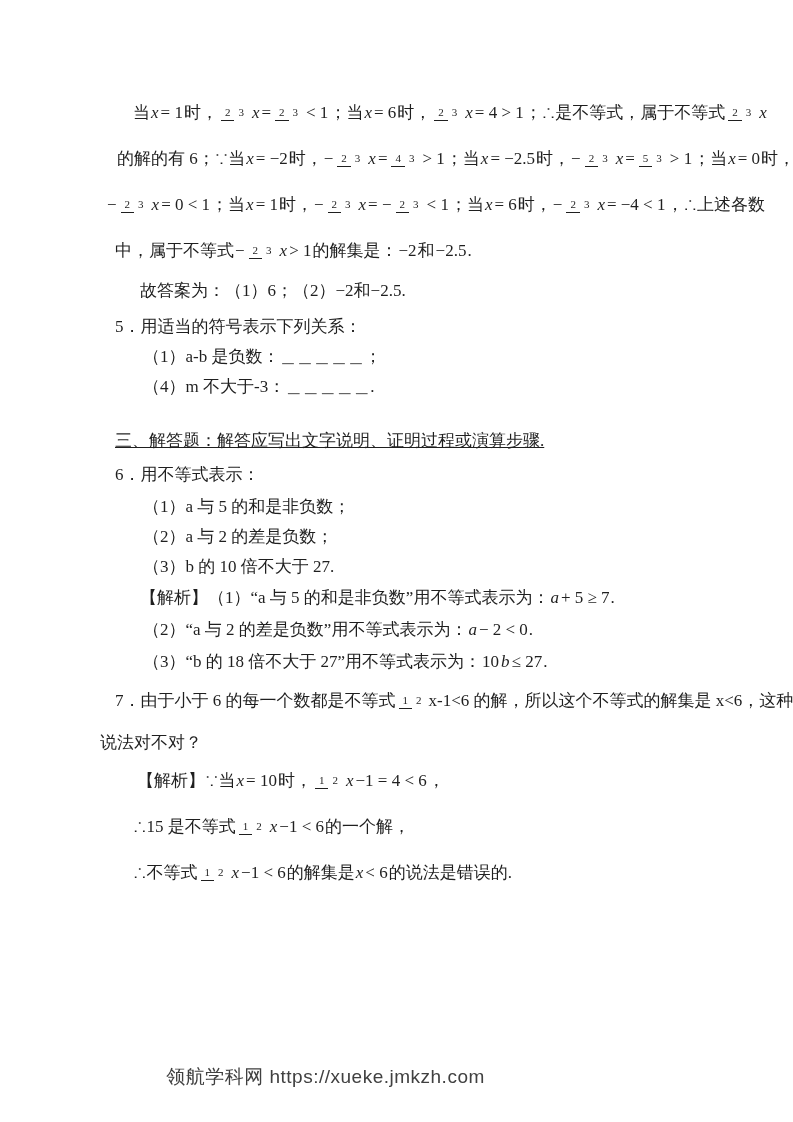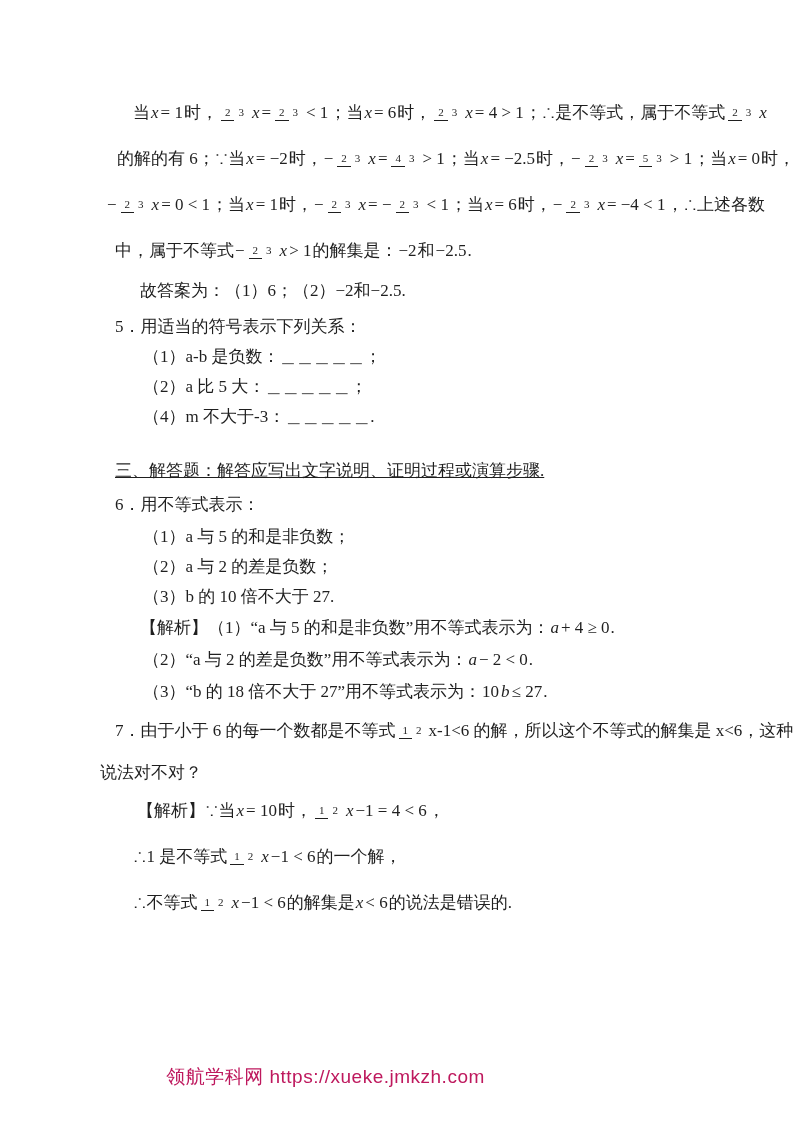--- a/index.html
+++ b/index.html
@@ -36,21 +36,21 @@
   .i-num{padding-left:15px;}
   .i-sol{padding-left:37px;text-align:right;}
   .i-sol2{padding-left:33px;}
   .i-none{padding-left:0;}
   .mt2{margin-top:2px;}.mt4{margin-top:4px;}.mt6{margin-top:6px;}.mt24{margin-top:24px;text-decoration:underline;}
   .h32{line-height:32px;}
   .footer{
     position:absolute;left:0;top:1064px;width:651px;
     text-align:center;
     font-family:"Liberation Sans","DejaVu Sans",sans-serif;
-    font-size:19px;color:#be185d;letter-spacing:0.5px;
+    font-size:19px;color:#404040;letter-spacing:0.5px;
   }
 </style>
 </head>
 <body>
 
 <div class="page">
   <div class="content">
 
     <div class="ln tall i-a1">
         <span class="txt">当</span>
@@ -133,51 +133,50 @@
         <span class="txt">的解集是：</span>
         <span class="mup">−2</span>
         <span class="txt">和</span>
         <span class="mup">−2.5</span>
         <span class="txt">.</span>
       </div>
     <div class="ln i-sub mt2">故答案为：（1）6；（2）−2和−2.5.</div>
 
     <div class="ln i-num mt6">5．用适当的符号表示下列关系：</div>
     <div class="ln i-item">（1）a-b 是负数：＿＿＿＿＿；</div>
-    <div class="ln i-item">（2）a 比 5 大：＿＿＿＿＿；</div>
     <div class="ln i-item">（4）m 不大于-3：＿＿＿＿＿.</div>
 
     <div class="ln i-num mt24">三、解答题：解答应写出文字说明、证明过程或演算步骤.</div>
 
     <div class="ln i-num mt4">6．用不等式表示：</div>
     <div class="ln i-item mt2">（1）a 与 5 的和是非负数；</div>
     <div class="ln i-item">（2）a 与 2 的差是负数；</div>
     <div class="ln i-item">（3）b 的 10 倍不大于 27.</div>
-    <div class="ln h32 i-sub"><span class="txt">【解析】（1）“a 与 5 的和是非负数”用不等式表示为：</span><span class="mvar">a</span><span class="mup">+ 4 ≥ 0</span><span class="txt">.</span></div>
+    <div class="ln h32 i-sub"><span class="txt">【解析】（1）“a 与 5 的和是非负数”用不等式表示为：</span><span class="mvar">a</span><span class="mup">+ 5 ≥ 7</span><span class="txt">.</span></div>
     <div class="ln h32 i-item"><span class="txt">（2）“a 与 2 的差是负数”用不等式表示为：</span><span class="mvar">a</span><span class="mup">− 2 &lt; 0</span><span class="txt">.</span></div>
     <div class="ln h32 i-item"><span class="txt">（3）“b 的 18 倍不大于 27”用不等式表示为：</span><span class="mup">10</span><span class="mvar">b</span><span class="mup">≤ 27</span><span class="txt">.</span></div>
 
     <div class="ln tall i-num">
         <span class="txt">7．由于小于 6 的每一个数都是不等式</span>
         <span class="frac"><span class="num">1</span><span class="den">2</span></span>
         <span class="txt">x-1&lt;6 的解，所以这个不等式的解集是 x&lt;6，这种</span>
       </div>
     <div class="ln i-none mt4">说法对不对？</div>
     <div class="ln tall i-sol">
         <span class="txt">【解析】∵当</span>
         <span class="mvar">x</span>
         <span class="mup">= 10</span>
         <span class="txt">时，</span>
         <span class="frac"><span class="num">1</span><span class="den">2</span></span>
         <span class="mvar">x</span>
         <span class="mup">−1 = 4 &lt; 6</span>
         <span class="txt">，</span>
       </div>
     <div class="ln tall i-sol2">
-        <span class="txt">∴1 是不等式</span>
+        <span class="txt">∴15 是不等式</span>
         <span class="frac"><span class="num">1</span><span class="den">2</span></span>
         <span class="mvar">x</span>
         <span class="mup">−1 &lt; 6</span>
         <span class="txt">的一个解，</span>
       </div>
     <div class="ln tall i-sol2">
         <span class="txt">∴不等式</span>
         <span class="frac"><span class="num">1</span><span class="den">2</span></span>
         <span class="mvar">x</span>
         <span class="mup">−1 &lt; 6</span>

